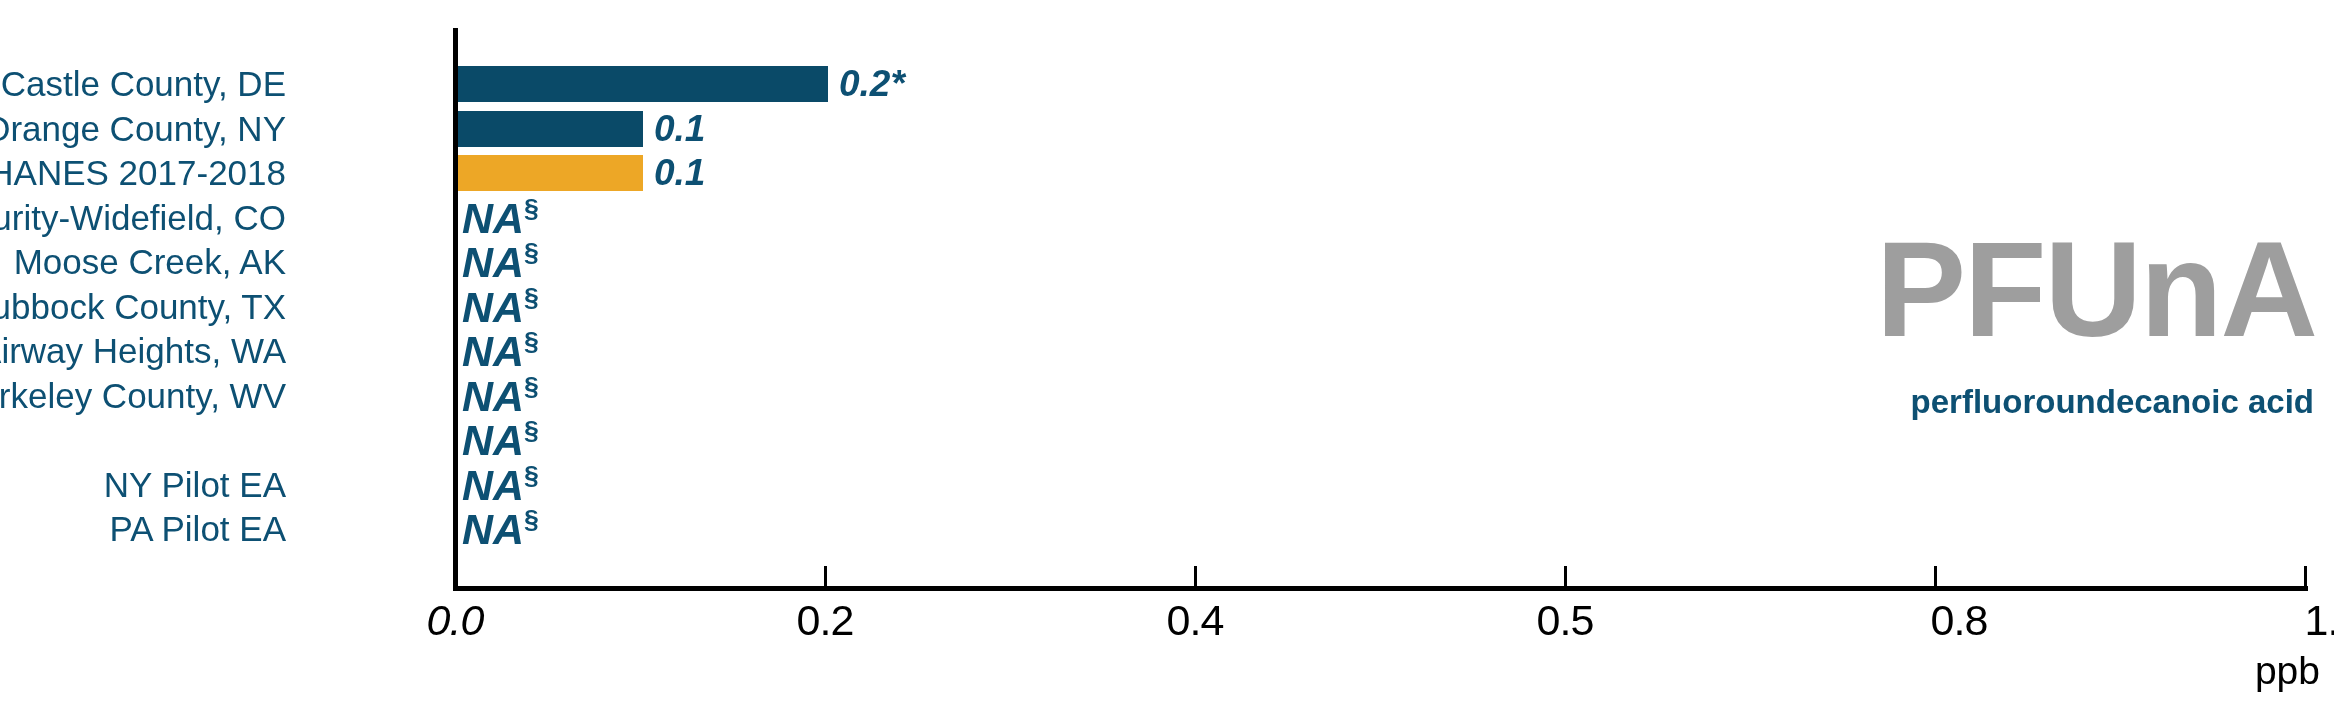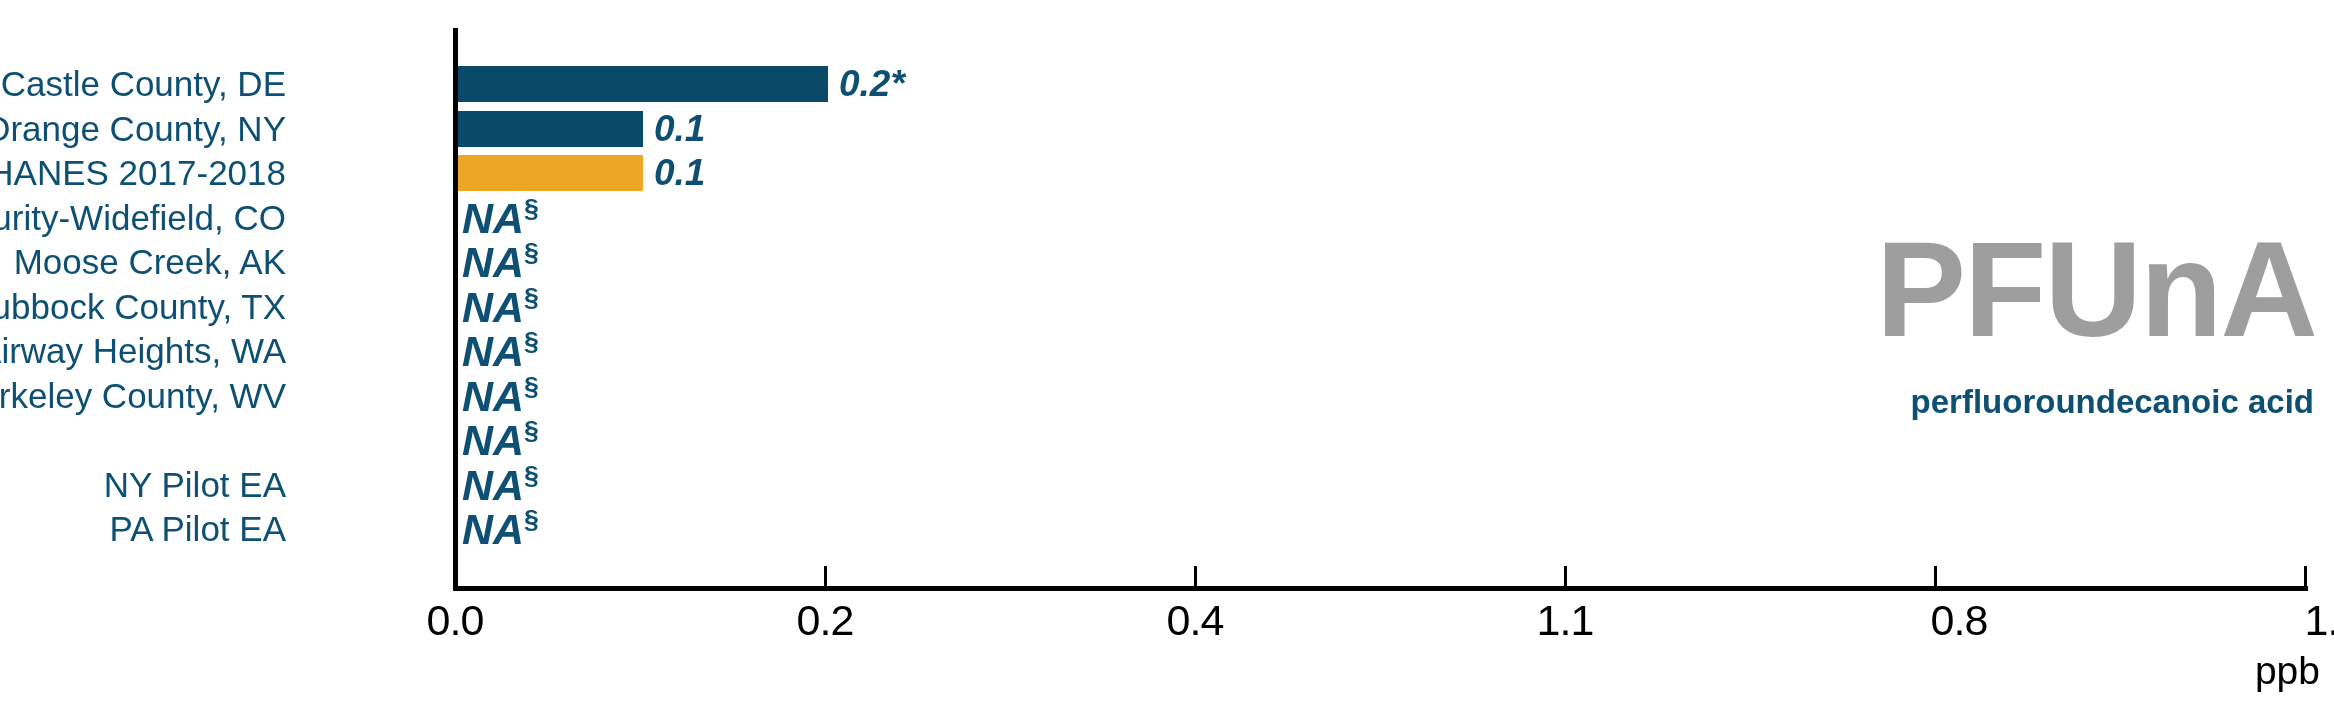--- a/index.html
+++ b/index.html
@@ -169,27 +169,27 @@
   <div id="plot-area">
 
     <div id="chemical-title">PFUnA</div>
     <div id="chemical-subtitle">perfluoroundecanoic acid</div>
 
     <div id="y-axis-line"></div>
     <div id="x-axis-line"></div>
 
     <div id="ticks-container">
         <div class="x-tick" style="left: 454px;"></div>
-        <div class="x-tick-label" style="left: 455px;">0.0</div>
+        <div class="x-tick-label" style="left: 455px; font-style: italic;">0.0</div>
         <div class="x-tick" style="left: 824px;"></div>
         <div class="x-tick-label" style="left: 825px;">0.2</div>
         <div class="x-tick" style="left: 1194px;"></div>
         <div class="x-tick-label" style="left: 1195px; text-align: center;">0.4</div>
         <div class="x-tick" style="left: 1564px;"></div>
-        <div class="x-tick-label" style="left: 1565px;">1.1</div>
+        <div class="x-tick-label" style="left: 1565px;">0.5</div>
         <div class="x-tick" style="left: 1934px;"></div>
         <div class="x-tick-label" style="left: 1935px; margin-left: 24px;">0.8</div>
         <div class="x-tick" style="left: 2304px;"></div>
         <div class="x-tick-label" style="left: 2305px; margin-left: 28px;">1.0</div>
       </div>
 
     <div id="x-axis-unit">ppb</div>
 
     <div id="rows-container">
         <div class="row" style="top: 63px;">

